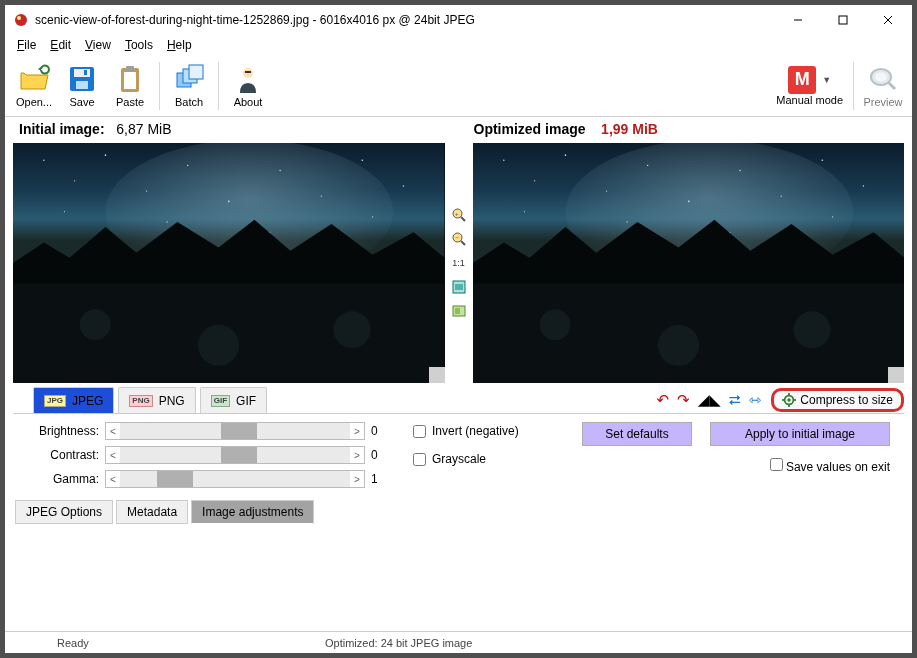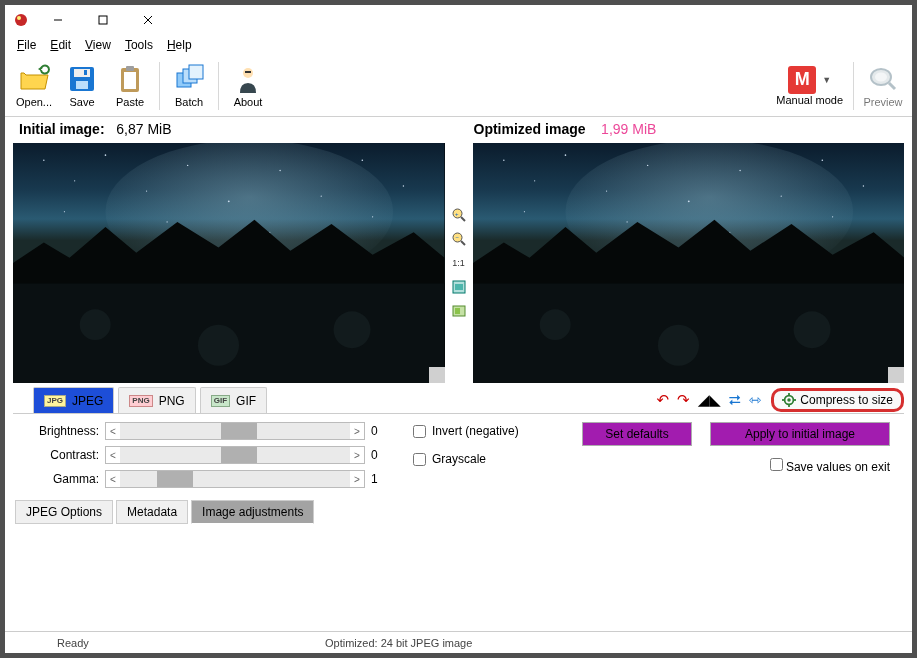--- a/index.html
+++ b/index.html
@@ -18,21 +18,21 @@
 .tool-btn .ico { width: 32px; height: 32px; }
 .tool-sep { width: 1px; height: 48px; background: #d8d8d8; margin: 0 4px; }
 .tool-spacer { flex: 1; }
 .mode-btn { display: flex; flex-direction: column; align-items: center; font-size: 11px; height: 58px; justify-content: center; padding: 0 4px; }
 .mode-btn .row { display: flex; align-items: center; gap: 6px; }
 .mode-ico { width: 28px; height: 28px; background: #e53935; border-radius: 3px; display: flex; align-items: center; justify-content: center; color: #fff; font-weight: bold; font-size: 18px; }
 .info-row { display: flex; padding: 4px 10px 6px; font-size: 14px; }
 .info-left { flex: 1; padding-left: 4px; }
 .info-right { flex: 1; padding-left: 26px; }
 .info-row b { font-weight: 700; }
-.opt-size { color: #ec4899; font-weight: 400; }
+.opt-size { color: #b91c1c; font-weight: 700; }
 .panes { display: flex; height: 240px; padding: 0 8px; gap: 2px; }
 .pane { flex: 1; background: #000; position: relative; overflow: hidden; }
 .pane svg { width: 100%; height: 100%; display: block; }
 .mid-tools { width: 24px; display: flex; flex-direction: column; align-items: center; gap: 8px; justify-content: center; }
 .mid-tools div { width: 16px; height: 16px; font-size: 10px; display: flex; align-items: center; justify-content: center; }
 .tab-row { display: flex; align-items: center; padding: 4px 8px 0; gap: 4px; }
 .format-tab { height: 26px; padding: 4px 10px; border: 1px solid #ccc; border-bottom: none; background: #f0f0f0; display: flex; align-items: center; gap: 6px; font-size: 12px; border-radius: 2px 2px 0 0; }
 .format-tab.active { background: #1d4ed8; margin-left: 20px; }
 .fmt-badge { font-size: 8px; font-weight: bold; padding: 1px 2px; border: 1px solid #888; background: #fff; color: #444; line-height: 1; }
 .fmt-badge.jpg { background: #fff59d; border-color: #aa8; }
@@ -50,40 +50,41 @@
 .slider-box { display: flex; align-items: center; border: 1px solid #bbb; background: #fff; width: 260px; height: 18px; }
 .slider-box .arrow { width: 14px; text-align: center; font-size: 10px; color: #666; cursor: default; user-select: none; }
 .slider-box .track { flex: 1; height: 16px; position: relative; background: #eaeaea; }
 .slider-box .thumb { position: absolute; top: 0; height: 16px; width: 36px; background: #b0b0b0; }
 .slider-val { width: 14px; text-align: left; }
 .check-col { display: flex; flex-direction: column; gap: 14px; padding-top: 2px; }
 .check-col label { display: flex; align-items: center; gap: 6px; }
 .check-col input { width: 13px; height: 13px; }
 .btn-col { display: flex; flex-direction: column; gap: 8px; padding-top: 0; margin-left: auto; }
 .btn-row2 { display: flex; gap: 18px; }
-.std-btn { padding: 4px 18px; border: 1px solid #adadad; background: #a21caf; font-size: 12px; min-width: 110px; }
+.std-btn { padding: 4px 18px; border: 1px solid #adadad; background: #c4b5fd; font-size: 12px; min-width: 110px; }
 .std-btn.wide { min-width: 180px; }
 .save-row { text-align: right; padding-top: 4px; font-size: 12px; }
 .bottom-tabs { display: flex; padding: 8px 10px 0; gap: 4px; font-size: 12px; }
 .bottom-tabs div { padding: 4px 10px; border: 1px solid #ccc; background: #f0f0f0; margin-right: -1px; }
 .bottom-tabs div.active { background: #a3a3a3; border-bottom-color: #fff; }
 .statusbar { margin-top: auto; height: 22px; border-top: 1px solid #ccc; display: flex; align-items: center; font-size: 11px; padding: 0 10px; color: #444; }
 .statusbar .cell1 { width: 310px; padding-left: 42px; }
 .pane-corner { position: absolute; right: 0; bottom: 0; width: 16px; height: 16px; background: #d0d0d0; }
 </style>
 </head>
 <body>
 
 <div class="window">
 
   <div class="titlebar">
     <svg class="app-icon" viewBox="0 0 16 16">
         <circle cx="8" cy="8" r="6" fill="#c62828"></circle>
         <circle cx="6" cy="6" r="2" fill="#fff176"></circle>
       </svg>
+    <span class="title">scenic-view-of-forest-during-night-time-1252869.jpg - 6016x4016 px @ 24bit JPEG</span>
     <div class="win-controls">
       <button class="win-btn">
           <svg width="10" height="10" viewBox="0 0 10 10">
             <line x1="1" y1="5" x2="9" y2="5" stroke="#000" stroke-width="1"></line>
           </svg>
         </button>
       <button class="win-btn">
           <svg width="10" height="10" viewBox="0 0 10 10">
             <rect x="1" y="1" width="8" height="8" fill="none" stroke="#000" stroke-width="1"></rect>
           </svg>

